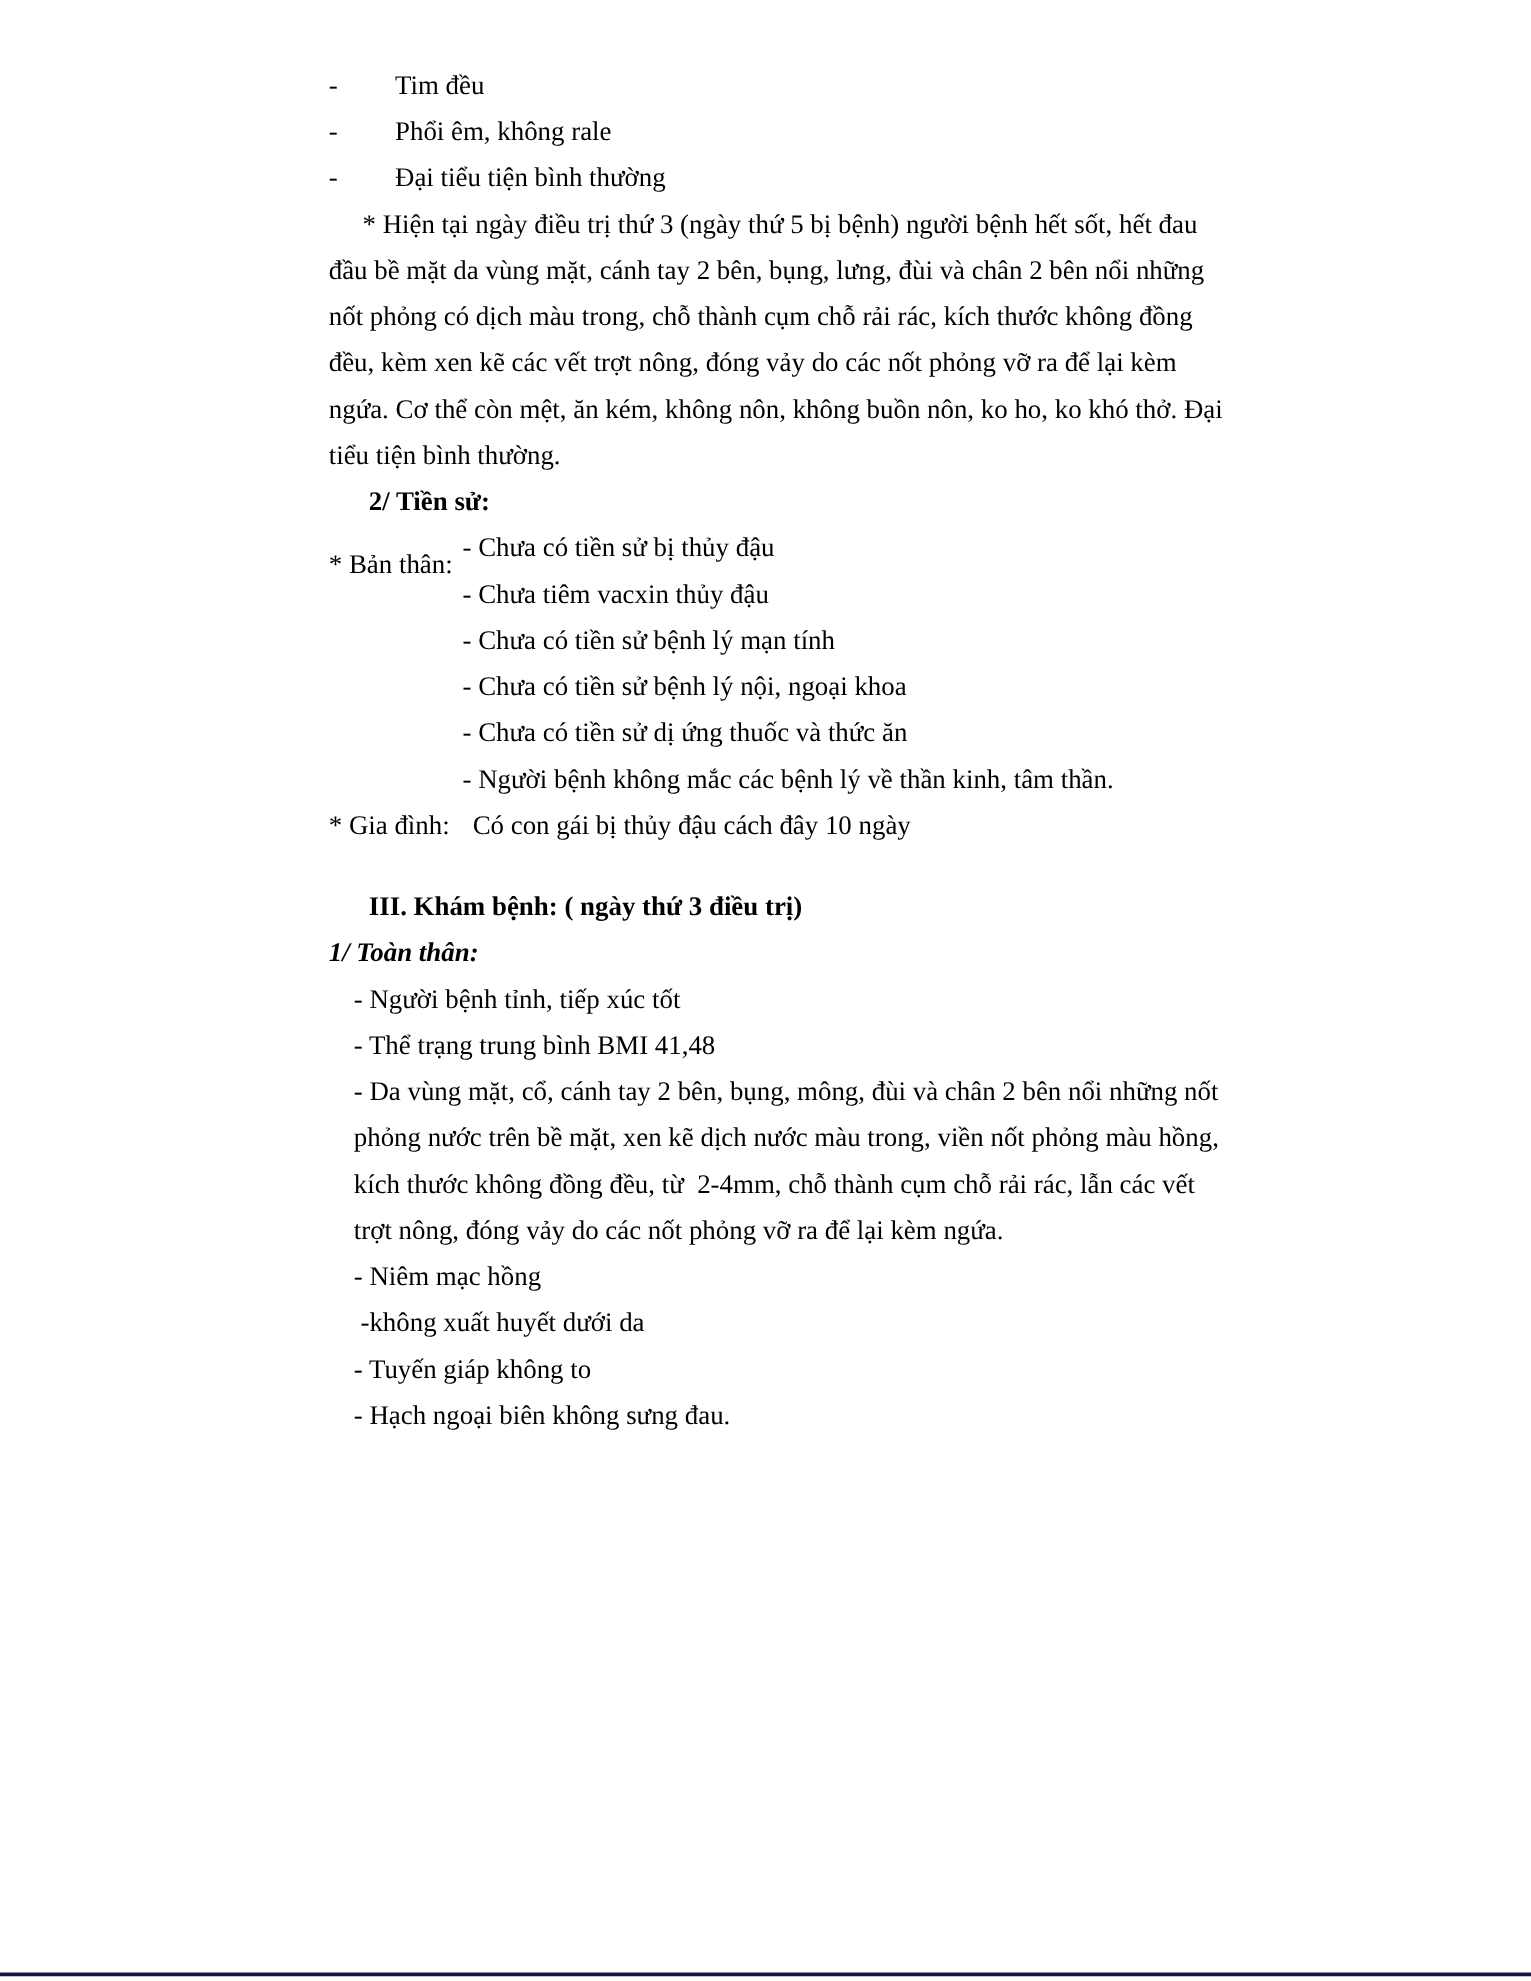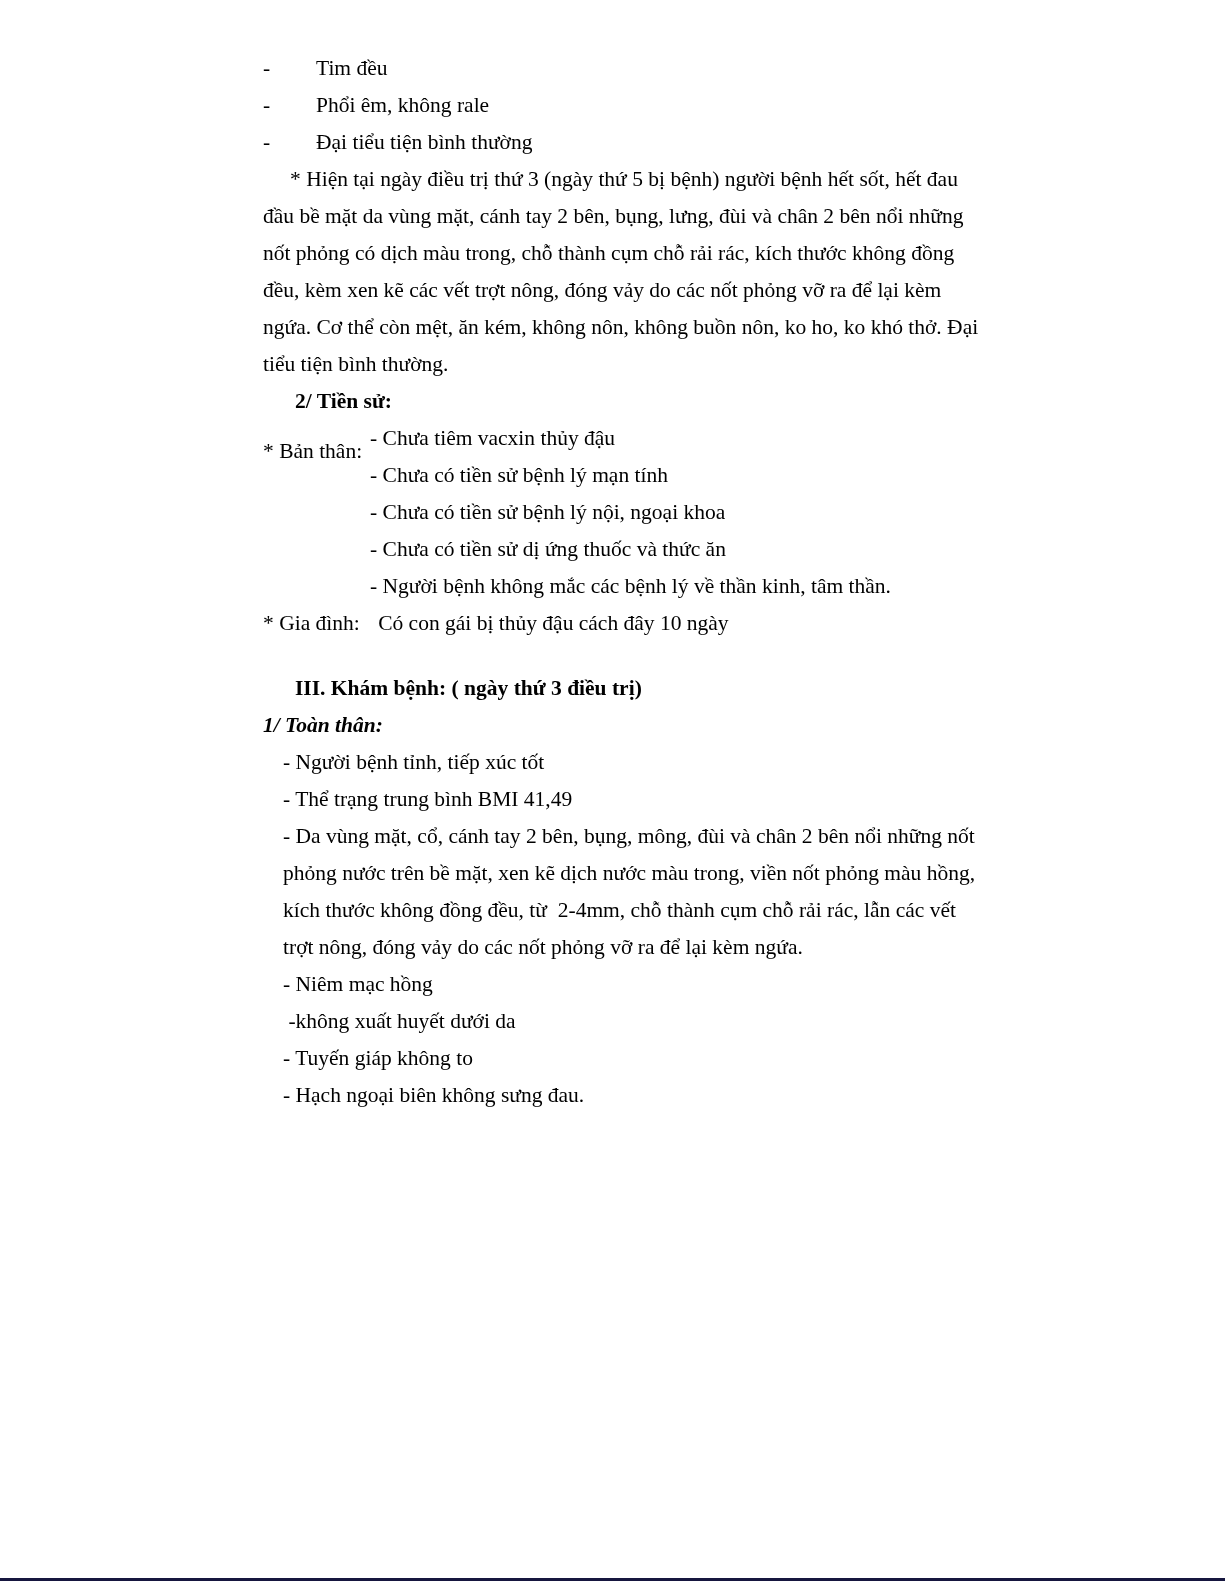--- a/index.html
+++ b/index.html
@@ -61,39 +61,40 @@
       <span>Đại tiểu tiện bình thường</span>
     </div>
 
     <div class="para">* Hiện tại ngày điều trị thứ 3 (ngày thứ 5 bị bệnh) người bệnh hết sốt, hết đau đầu bề mặt da vùng mặt, cánh tay 2 bên, bụng, lưng, đùi và chân 2 bên nổi những nốt phỏng có dịch màu trong, chỗ thành cụm chỗ rải rác, kích thước không đồng đều, kèm xen kẽ các vết trợt nông, đóng vảy do các nốt phỏng vỡ ra để lại kèm ngứa. Cơ thể còn mệt, ăn kém, không nôn, không buồn nôn, ko ho, ko khó thở. Đại tiểu tiện bình thường.</div>
 
     <div class="h-bold">2/ Tiền sử:</div>
 
     <div class="hang">
       <span class="hang-label">* Bản thân:</span>
       <div class="hang-items">
+        <div>- Chưa có tiền sử bị thủy đậu</div>
         <div>- Chưa tiêm vacxin thủy đậu</div>
         <div>- Chưa có tiền sử bệnh lý mạn tính</div>
         <div>- Chưa có tiền sử bệnh lý nội, ngoại khoa</div>
         <div>- Chưa có tiền sử dị ứng thuốc và thức ăn</div>
         <div>- Người bệnh không mắc các bệnh lý về thần kinh, tâm thần.</div>
       </div>
     </div>
 
     <div class="family-row">
       <span>* Gia đình:</span>
       <span class="family-text"> Có con gái bị thủy đậu cách đây 10 ngày</span>
     </div>
 
     <div class="h-bold exam-heading">III. Khám bệnh: ( ngày thứ 3 điều trị)</div>
     <div class="h-bold-italic">1/ Toàn thân:</div>
 
     <div class="findings">
       <div>- Người bệnh tỉnh, tiếp xúc tốt</div>
-      <div>- Thể trạng trung bình BMI 41,49</div>
+      <div>- Thể trạng trung bình BMI 41,48</div>
       <div>- Da vùng mặt, cổ, cánh tay 2 bên, bụng, mông, đùi và chân 2 bên nổi những nốt phỏng nước trên bề mặt, xen kẽ dịch nước màu trong, viền nốt phỏng màu hồng, kích thước không đồng đều, từ  2-4mm, chỗ thành cụm chỗ rải rác, lẫn các vết trợt nông, đóng vảy do các nốt phỏng vỡ ra để lại kèm ngứa.</div>
       <div>- Niêm mạc hồng</div>
       <div> -không xuất huyết dưới da</div>
       <div>- Tuyến giáp không to</div>
       <div>- Hạch ngoại biên không sưng đau.</div>
     </div>
 
   </div>
 
   <div class="bottom-bar" style="background: rgb(22, 22, 63);"></div>

